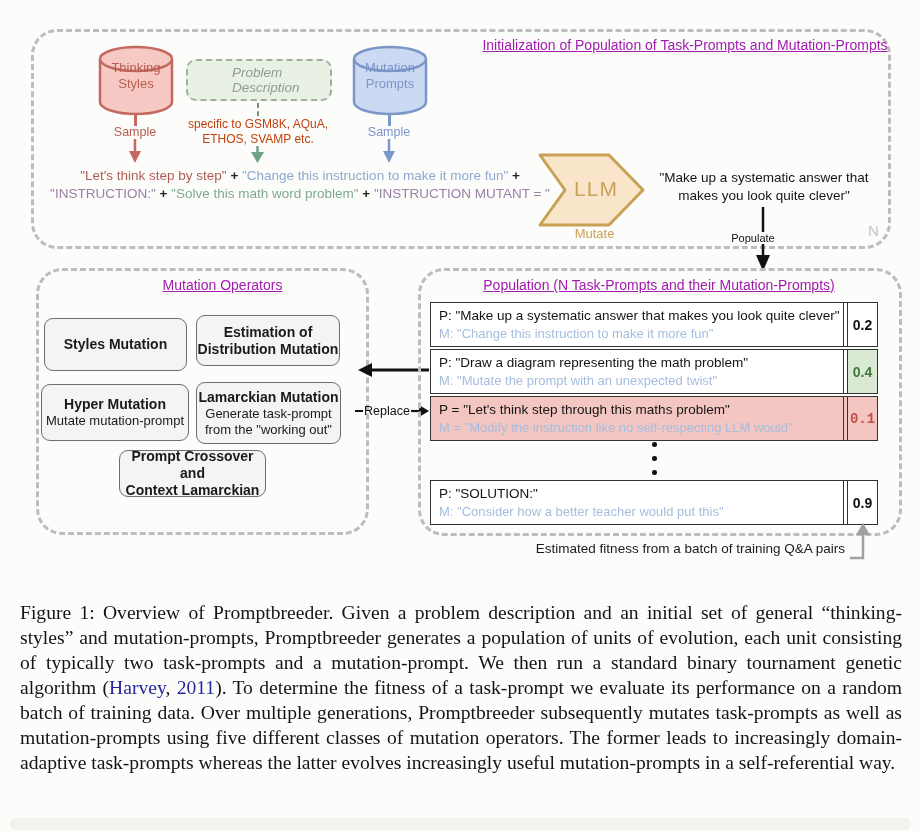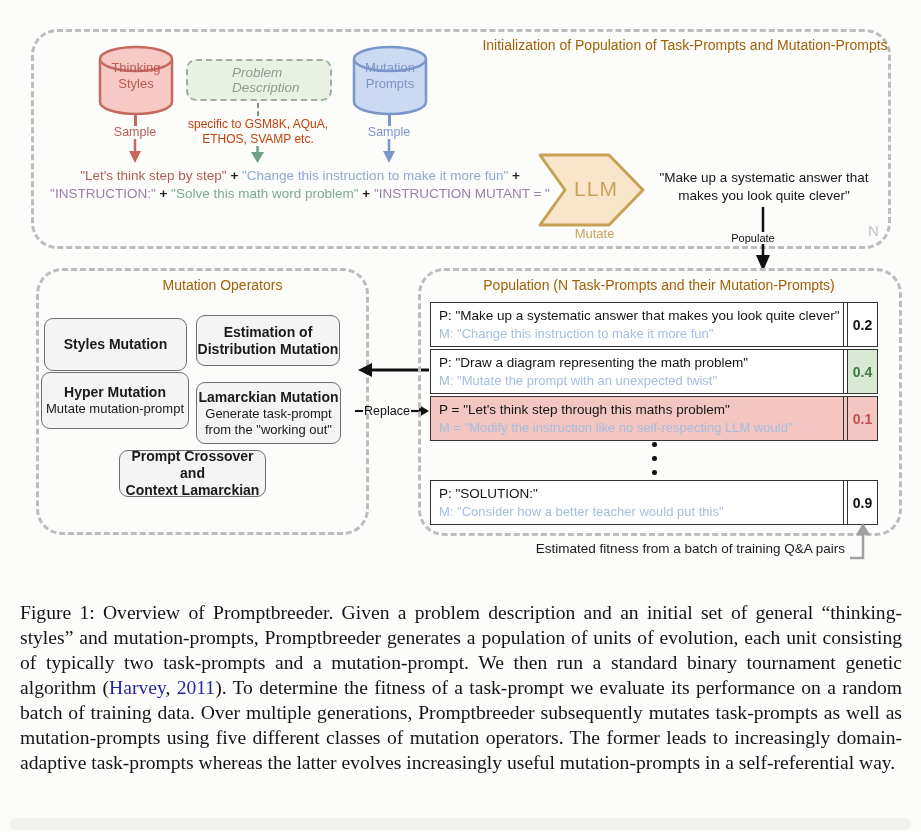--- a/index.html
+++ b/index.html
@@ -1,19 +1,19 @@
 <!DOCTYPE html>
 <html><head>
 <meta charset="utf-8">
 <style>
   html,body{margin:0;padding:0;}
   body{width:921px;height:832px;background:#fcfcfb;font-family:"Liberation Sans",sans-serif;position:relative;overflow:hidden;}
   .abs{position:absolute;box-sizing:border-box;}
   .dash-box{border:3px dashed #bdbdbd;border-radius:26px;}
-  .ulabel{font-size:14px;color:#a16207;text-align:center;white-space:nowrap;}
+  .ulabel{font-size:14px;color:#a21caf;text-decoration:underline;text-align:center;white-space:nowrap;}
   
   .cyl-label{font-size:13px;line-height:16px;text-align:center;}
   .sample{font-size:12.5px;text-align:center;}
   .stem{width:2.5px;}
   .pd-box{background:#e9f1e5;border:2.2px dashed #9fae9b;border-radius:10px;display:flex;align-items:center;justify-content:center;}
   .pd-box span{font-style:italic;font-size:13.5px;color:#8d9e90;}
   .note{font-size:12px;line-height:14.5px;color:#c2410c;text-align:center;}
   
   .formula{font-size:13.5px;line-height:17.5px;text-align:center;}
   .fr{color:#b05c52;} .fb{color:#8ea9cf;} .fp{color:#9a7fa7;} .fg{color:#7fa98f;}
@@ -28,21 +28,21 @@
   .opbox .t{font-weight:bold;font-size:14px;line-height:17px;color:#1a1a1a;display:block;}
   .opbox .s{font-size:13px;line-height:16px;color:#1a1a1a;display:block;}
   
   .prow{left:430px;width:448px;height:45px;border:1.6px solid #333;display:flex;background:#ffffff;}
   .prow .main{flex:1;border-right:1.6px solid #333;padding:4px 2px 0 8px;overflow:hidden;}
   .prow .dgap{width:3px;}
   .prow .fit{width:29px;border-left:1.6px solid #333;display:flex;align-items:center;justify-content:center;font-weight:bold;font-size:14px;color:#111;}
   .pline{font-size:13.5px;line-height:18px;color:#141414;white-space:nowrap;}
   .mline{font-size:13px;line-height:17px;color:#a5bddf;white-space:nowrap;}
   .row-red{background:#f3c6c1;}
-  .row-red .fit{color:#c0504d;}
+  .row-red .fit{color:#c0504d;font-family:Liberation Mono, monospace;}
   .fit-green{background:#d9e9d3;color:#3e7a3c !important;}
   .vdot{width:4.5px;height:4.5px;background:#111;border-radius:50%;}
   .fit-caption{font-size:13.5px;color:#1a1a1a;text-align:right;}
   .replace-wrap{display:flex;align-items:center;}
   .replace-wrap .dash{width:8px;height:2.2px;background:#111;}
   .replace-wrap .rlabel{font-size:12.5px;color:#111;margin:0 1px;}
   
   .caption{font-family:"Liberation Serif",serif;font-size:19.6px;line-height:25px;color:#141414;text-align:justify;}
   .cite{color:#26269e;}
   .bottom-band{background:#f3f2ef;border-radius:7px;}
@@ -113,21 +113,21 @@
 <div class="abs dash-box" style="left:36px;top:268px;width:333px;height:267px;"></div>
 <div class="abs ulabel" style="left:130px;top:277px;width:185px;">Mutation Operators</div>
 
 <div class="abs opbox" style="left:44px;top:318px;width:143px;height:53px;">
   <span class="t">Styles Mutation</span>
 </div>
 <div class="abs opbox" style="left:196px;top:315px;width:144px;height:51px;">
   <span class="t">Estimation of</span>
   <span class="t">Distribution Mutation</span>
 </div>
-<div class="abs opbox" style="left:41px;top:372px;width:148px;height:57px;">
+<div class="abs opbox" style="left:41px;top:384px;width:148px;height:57px;">
   <span class="t">Hyper Mutation</span>
   <span class="s">Mutate mutation-prompt</span>
 </div>
 <div class="abs opbox" style="left:196px;top:382px;width:145px;height:62px;">
   <span class="t">Lamarckian Mutation</span>
   <span class="s">Generate task-prompt</span>
   <span class="s">from the "working out"</span>
 </div>
 <div class="abs opbox" style="left:119px;top:450px;width:147px;height:47px;">
   <span class="t">Prompt Crossover</span>

